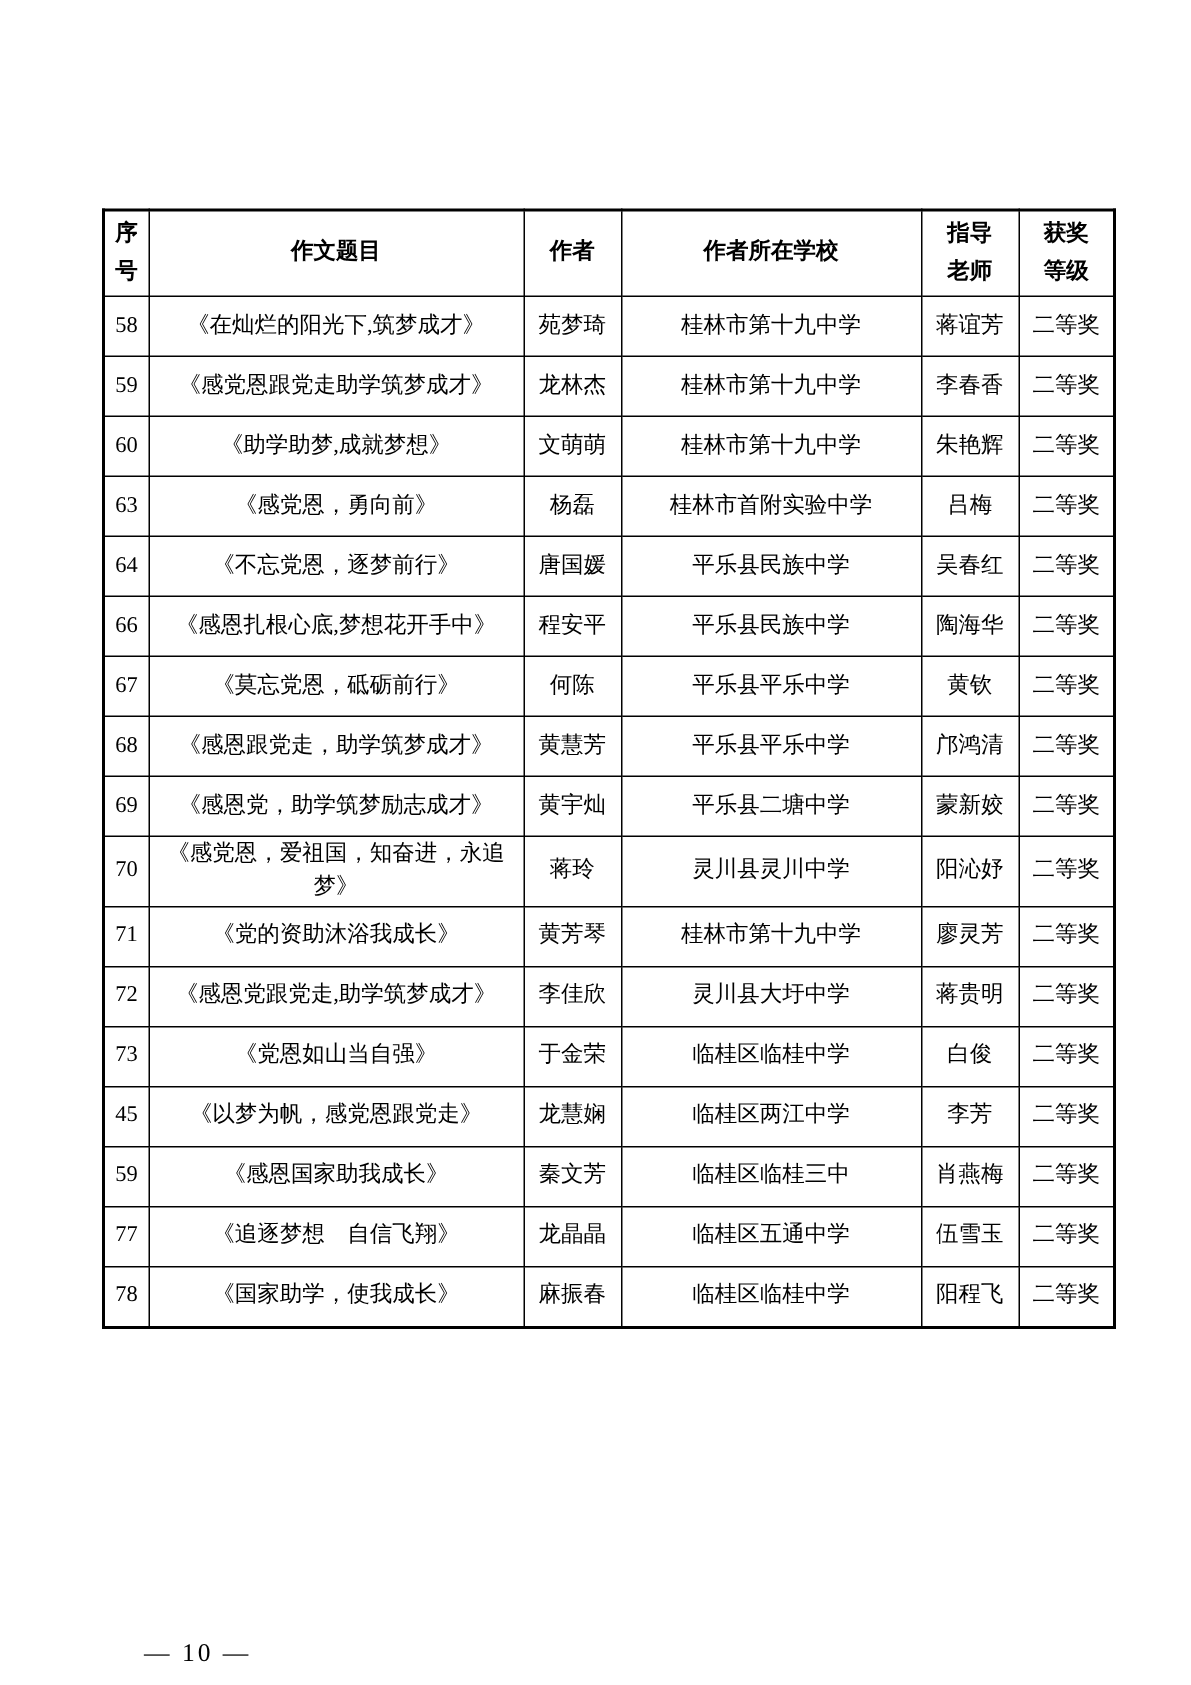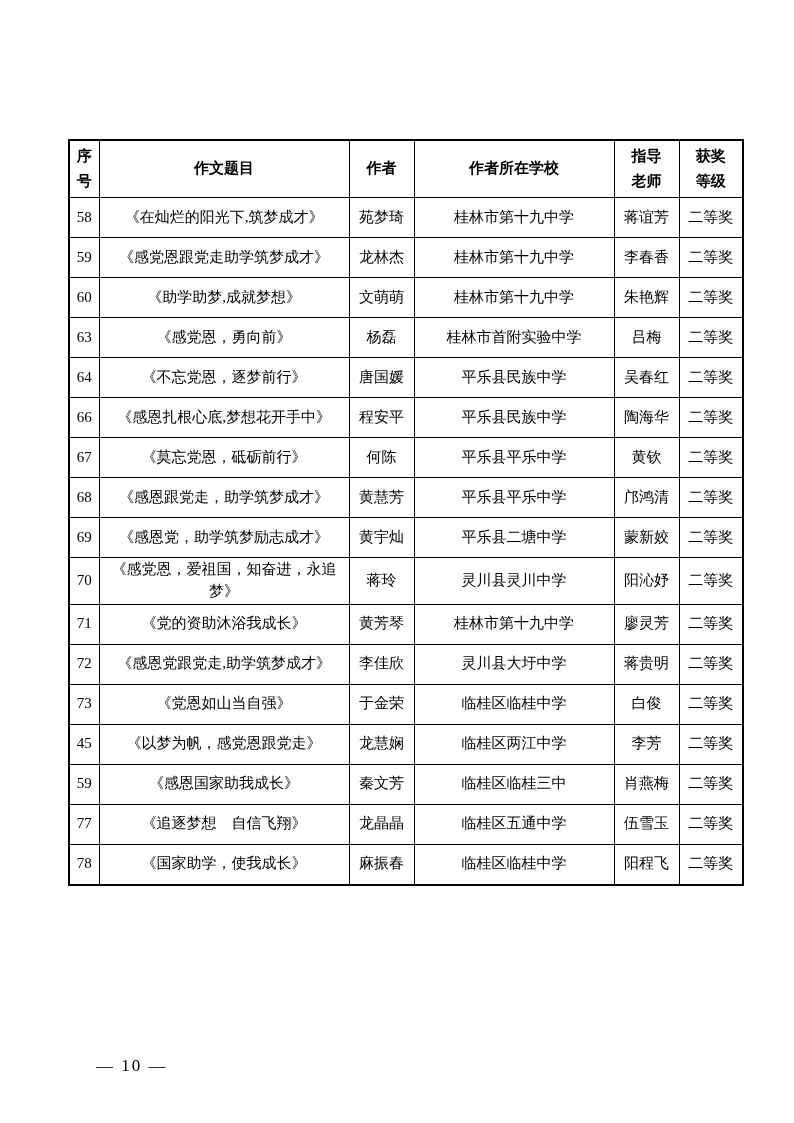--- a/index.html
+++ b/index.html
@@ -48,21 +48,21 @@
   td.c-no {
     font-size: 14px;
     font-family: Liberation Serif, serif;
   }
   td.c-title {
     padding: 1px 6px;
   }
   .pagenum {
     position: absolute;
     left: 96px;
-    top: 1056px;
+    top: 1092px;
     font-size: 17px;
     letter-spacing: 2px;
     font-family: "Liberation Serif", "DejaVu Serif", serif;
   }
 </style>
 </head>
 <body>
 
 <div class="page">
 

